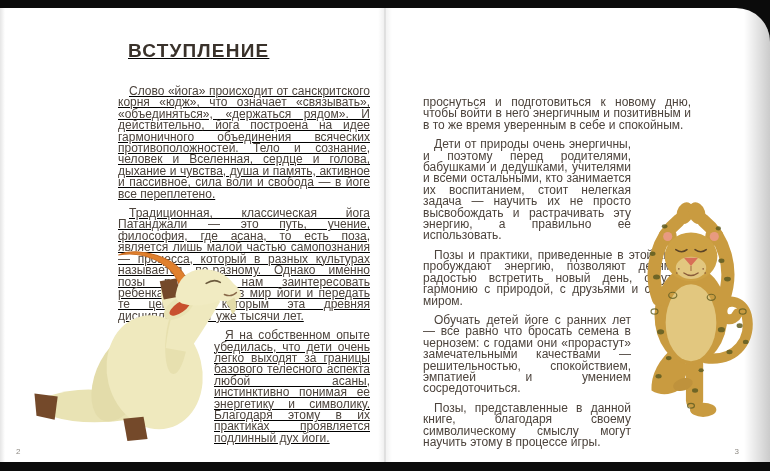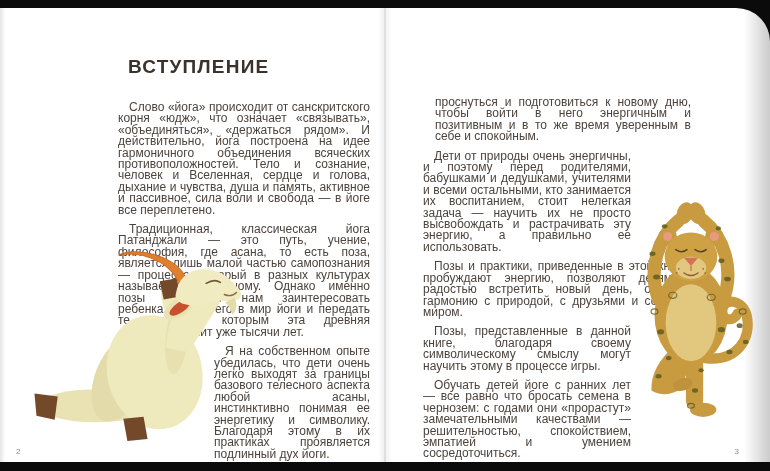--- a/index.html
+++ b/index.html
@@ -35,32 +35,32 @@
   }
   .page-title {
     font-size: 19px;
     font-weight: bold;
     letter-spacing: 1.2px;
     color: #3a322b;
     margin: 0 0 24px 10px;
     line-height: 22px;
   }
   .text-col { position: absolute; }
-  .text-col.left  { left: 118px; top: 48px;  width: 252px; }
+  .text-col.left  { left: 118px; top: 32px;  width: 252px; text-decoration: underline; }
   .text-col.right { left: 423px; top: 89px;  width: 268px; }
   p.body {
     font-size: 12px;
     line-height: 11.4px;
     color: #4c433c;
     text-align: justify;
     text-indent: 11px;
     margin: 0 0 8px 0;
     hyphens: auto;
   }
-  p.body.no-indent { text-indent: 0; margin-left: 12px; }
+  p.body.no-indent { text-indent: 0; }
   p.body.narrow-l { margin-left: 96px; width: 156px; }
   p.body.narrow-r { width: 208px; }
   .pagenum {
     position: absolute;
     bottom: 6px;
     font-size: 8px;
     color: #8e8a84;
   }
   .pagenum.pn-left  { left: 16px; }
   .pagenum.pn-right { right: 31px; }
@@ -115,22 +115,22 @@
       </svg>
 
       <div class="pagenum pn-left">2</div>
     </div>
 
     <div>
       <div class="text-col right">
         <p class="body no-indent">проснуться и подготовиться к новому дню, чтобы войти в него энергичным и позитивным и в то же время уверенным в себе и спокойным.</p>
         <p class="body narrow-r">Дети от природы очень энергичны, и поэтому перед родителями, бабушками и дедушками, учителями и всеми остальными, кто занимается их воспитанием, стоит нелегкая задача — научить их не просто высвобождать и растрачивать эту энергию, а правильно ее использовать.</p>
         <p class="body">Позы и практики, приведенные в этой книге, пробуждают энергию, позволяют детям с радостью встретить новый день, ощутить гармонию с природой, с друзьями и со всем миром.</p>
+        <p class="body narrow-r">Обучать детей йоге с ранних лет — все равно что бросать семена в чернозем: с годами они «прорастут» замечательными качествами — решительностью, спокойствием, эмпатией и умением сосредоточиться.</p>
         <p class="body narrow-r">Позы, представленные в данной книге, благодаря своему символическому смыслу могут научить этому в процессе игры.</p>
-        <p class="body narrow-r">Обучать детей йоге с ранних лет — все равно что бросать семена в чернозем: с годами они «прорастут» замечательными качествами — решительностью, спокойствием, эмпатией и умением сосредоточиться.</p>
       </div>
 
       <svg class="illus leopard" viewBox="0 0 140 225" aria-hidden="true">
 
         <path d="M84 158 C116 162 130 138 125 116 C121 100 103 98 101 110 C99 121 112 123 116 114" fill="none" stroke="#c99b40" stroke-width="10" stroke-linecap="round"></path>
 
         <rect x="65" y="148" width="17" height="60" rx="8" fill="#c99b40"></rect>
         <ellipse cx="82" cy="209" rx="13" ry="7" fill="#c99b40"></ellipse>
 
         <path d="M54 146 Q30 166 31 190 Q44 198 59 189 L68 168 Z" fill="#c99b40"></path>

